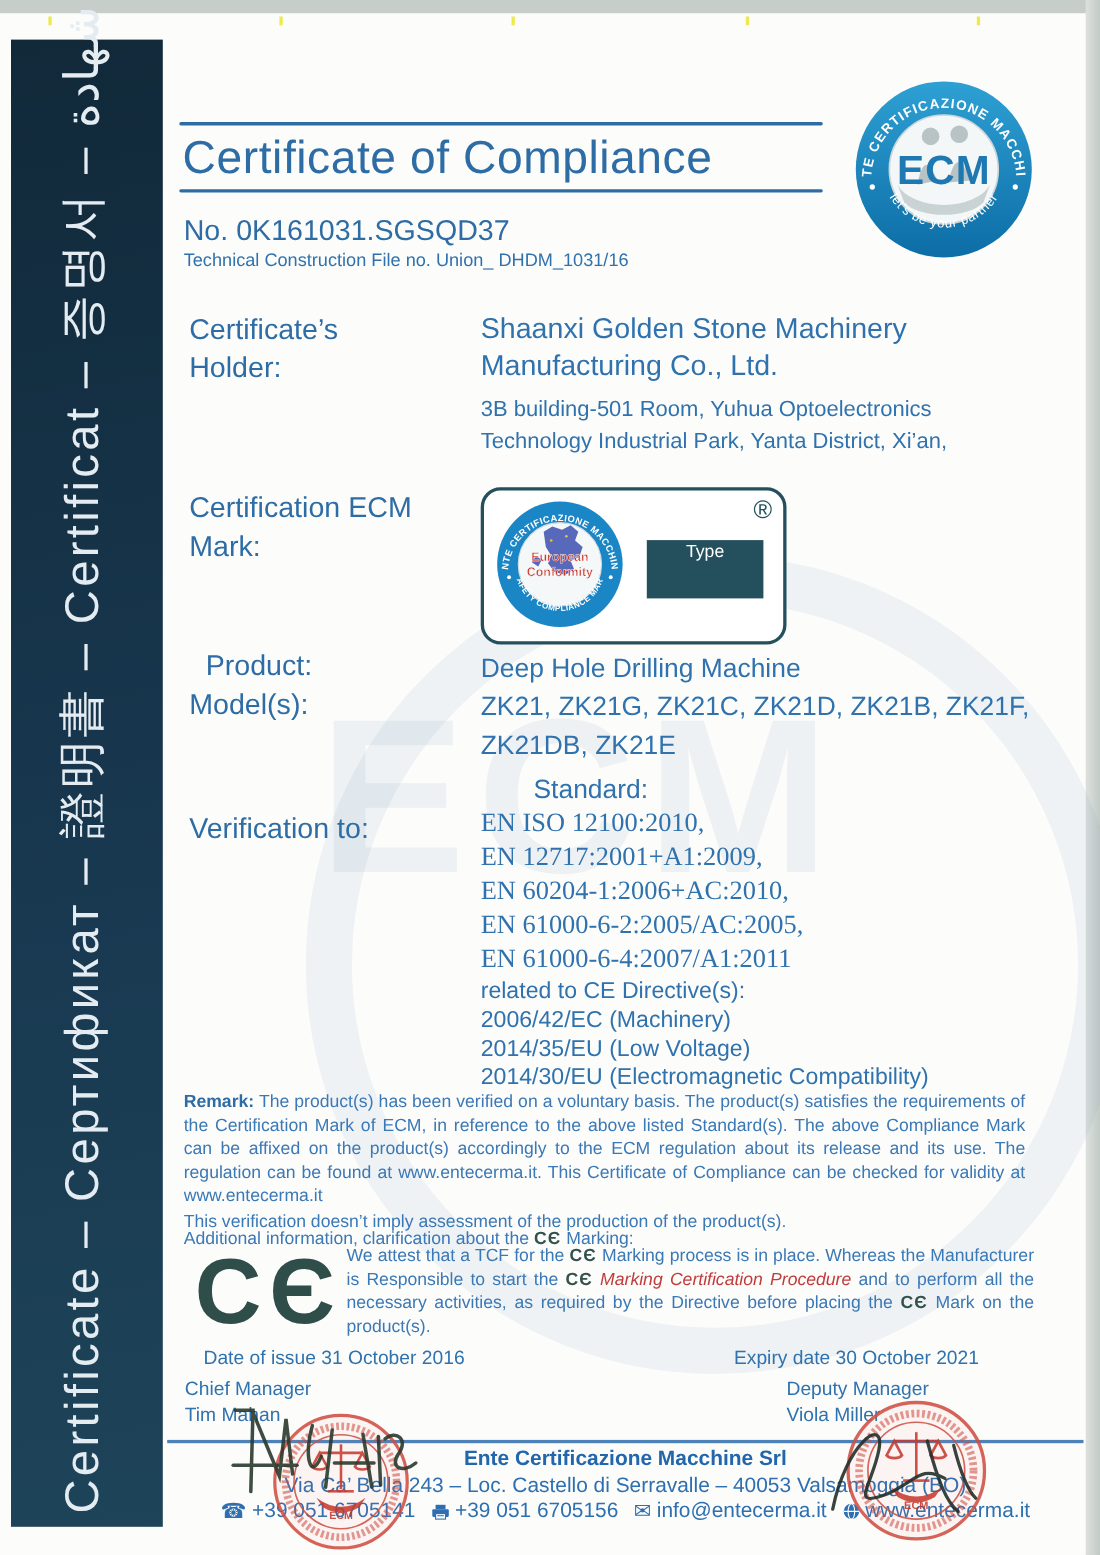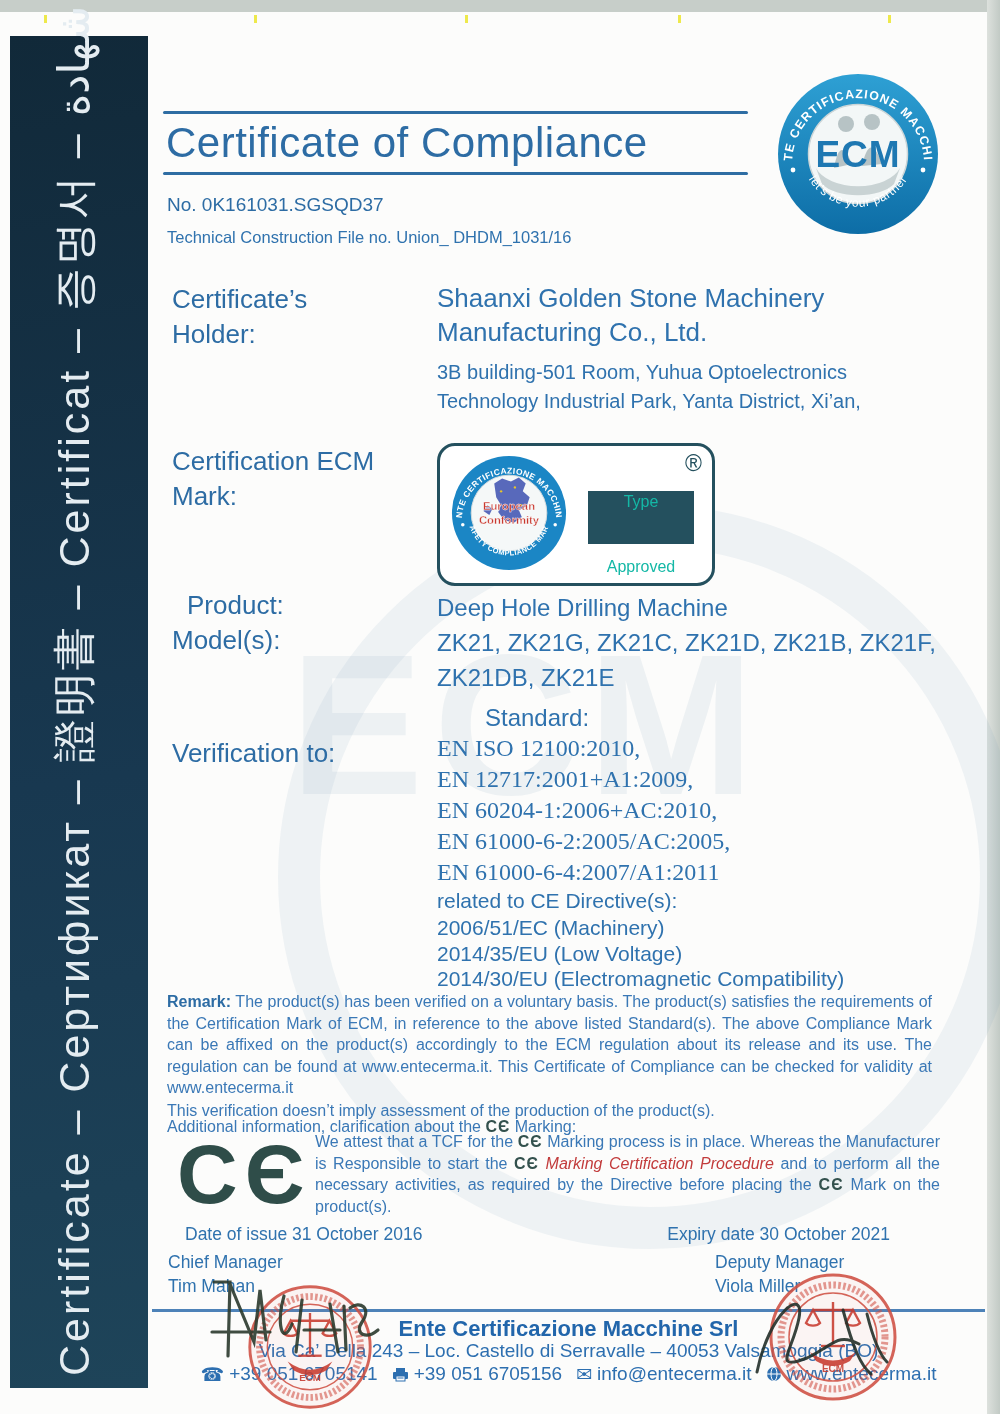--- a/index.html
+++ b/index.html
@@ -14,46 +14,46 @@
   .sidebar{left:10px;top:36px;width:138px;height:1352px;
            background:linear-gradient(172deg,#112939 0%,#183850 55%,#1e4459 100%);}
   .sidebar-text{left:94px;bottom:12px;transform:rotate(-90deg);transform-origin:0 100%;
                 white-space:nowrap;font-size:43px;letter-spacing:3px;color:#e4ecf1;font-weight:400;}
   
   .wm-ring{left:278px;top:505px;width:660px;height:660px;border:42px solid rgba(120,160,185,0.10);border-radius:50%;}
   .wm-text{left:290px;top:610px;font-size:200px;font-weight:bold;letter-spacing:10px;color:rgba(130,165,190,0.12);}
   
   .rule{background:#2e6da3;height:3px;border-radius:2px;}
   .title{font-size:42px;color:#2d6ca4;letter-spacing:0.5px;}
-  .certno{font-size:19px;color:#2d6ca4;text-align:center;}
+  .certno{font-size:26px;color:#2d6ca4;text-align:center;}
   .tcf{font-size:16.5px;color:#2f72ae;}
   
   .lbl{font-size:26px;line-height:35px;color:#2d6ca4;}
   .val-big{font-size:26px;line-height:34px;color:#2f72ae;}
   .val{font-size:24px;line-height:35px;color:#2f72ae;}
   .addr{font-size:20px;line-height:28.5px;color:#2f72ae;}
   .std{font-size:24px;line-height:31px;color:#2f72ae;}
   .dir{font-size:21px;line-height:25.5px;color:#2f72ae;}
   
   .badge-box{left:437px;top:443px;width:272px;height:137px;border:3.5px solid #24505e;border-radius:18px;background:#fff;}
-  .type-box{left:148px;top:45px;width:106px;height:53px;background:#24505e;color:#14b8a6;
+  .type-box{left:148px;top:45px;width:106px;height:53px;background:#24505e;color:#ffffff;
             font-size:16px;line-height:21px;display:flex;flex-direction:column;align-items:center;justify-content:space-between;gap:44px;}
   .reg{right:10px;top:4px;font-size:23px;color:#24505e;}
   
   .para{font-size:16px;line-height:21.5px;color:#3a78b6;text-align:justify;}
   .para b{color:#2d6ca4;}
   .red-italic{color:#c23b3b;font-style:italic;}
   .ce-inline{color:#33514d;font-weight:bold;letter-spacing:1px;}
   .ce-big{font-size:84px;font-weight:bold;letter-spacing:7px;color:#2f4d49;line-height:80px;}
   
   .date{font-size:17.5px;color:#2f72ae;}
   .signer{font-size:17.5px;line-height:24px;color:#2f72ae;}
   
   .f-line{left:152px;top:1309px;width:833px;height:2.5px;background:#4d82b8;}
-  .f-company{left:152px;top:1316px;width:833px;text-align:center;font-size:22px;font-weight:bold;color:#2266ab;}
+  .f-company{left:152px;top:1316px;width:833px;text-align:center;font-size:19px;font-weight:bold;color:#2266ab;}
   .f-addr{left:152px;top:1340px;width:833px;text-align:center;font-size:19px;color:#2d6fb0;}
   .f-contacts{left:152px;top:1363px;width:833px;display:flex;justify-content:center;gap:14px;
               font-size:19px;color:#2d6fb0;align-items:center;}
   .f-item{display:flex;align-items:center;gap:5px;}
   .glyph-icon{font-family:"DejaVu Sans",sans-serif;}
   .z1{z-index:1}.z3{z-index:3}.z4{z-index:4}
   svg text{font-family:"Liberation Sans","DejaVu Sans",sans-serif;}
 </style>
 </head>
 <body>
@@ -170,21 +170,21 @@
   <div class="abs val z1" style="left:437px;top:700px;margin-left:48px;">Standard:</div>
   <div class="abs std z1" style="left:437px;top:733px;font-family:Liberation Serif, serif;">
       <div>EN ISO 12100:2010,</div>
       <div>EN 12717:2001+A1:2009,</div>
       <div>EN 60204-1:2006+AC:2010,</div>
       <div>EN 61000-6-2:2005/AC:2005,</div>
       <div>EN 61000-6-4:2007/A1:2011</div>
     </div>
   <div class="abs dir z1" style="left:437px;top:888px;">related to CE Directive(s):</div>
   <div class="abs dir z1" style="left:437px;top:915px;">
-      <div>2006/51/EC (Machinery)</div>
+      <div>2006/42/EC (Machinery)</div>
       <div>2014/35/EU (Low Voltage)</div>
       <div>2014/30/EU (Electromagnetic Compatibility)</div>
     </div>
 
   <p class="abs para z1" style="left:167px;top:991px;width:765px;margin:0;">
     <b>Remark:</b><span> The product(s) has been verified on a voluntary basis. The product(s) satisfies the requirements of the Certification Mark of ECM, in reference to the above listed Standard(s). The above Compliance Mark can be affixed on the product(s) accordingly to the ECM regulation about its release and its use. The regulation can be found at www.entecerma.it. This Certificate of Compliance can be checked for validity at www.entecerma.it</span>
   </p>
   <div class="abs para z1" style="left:167px;top:1100px;width:765px;text-align:left;">This verification doesn’t imply assessment of the production of the product(s).</div>
 
   <div class="abs para z1" style="left:167px;top:1116px;width:765px;text-align:left;">

